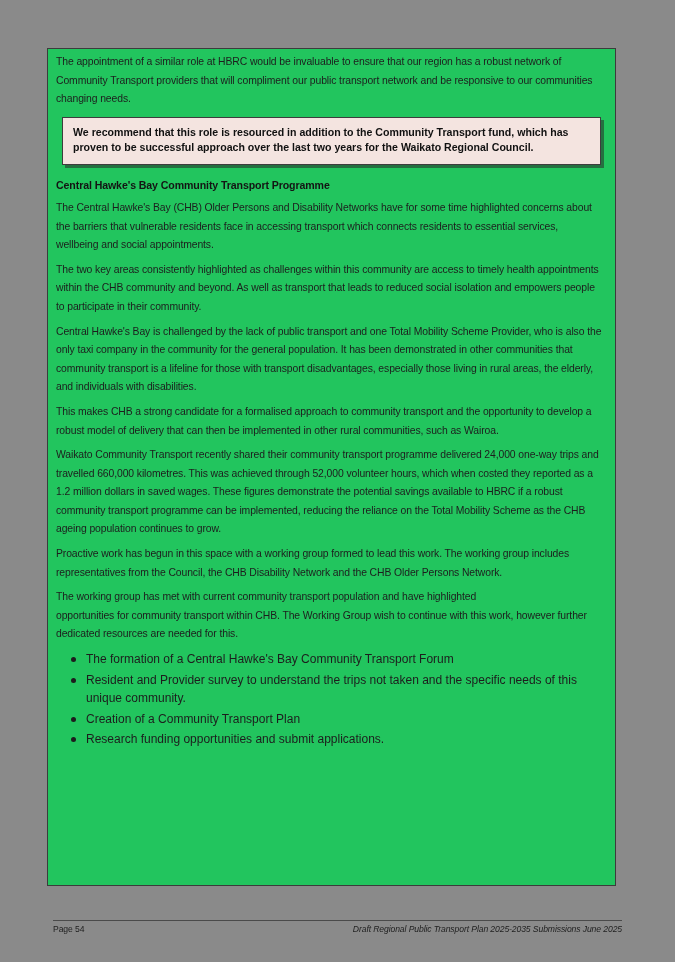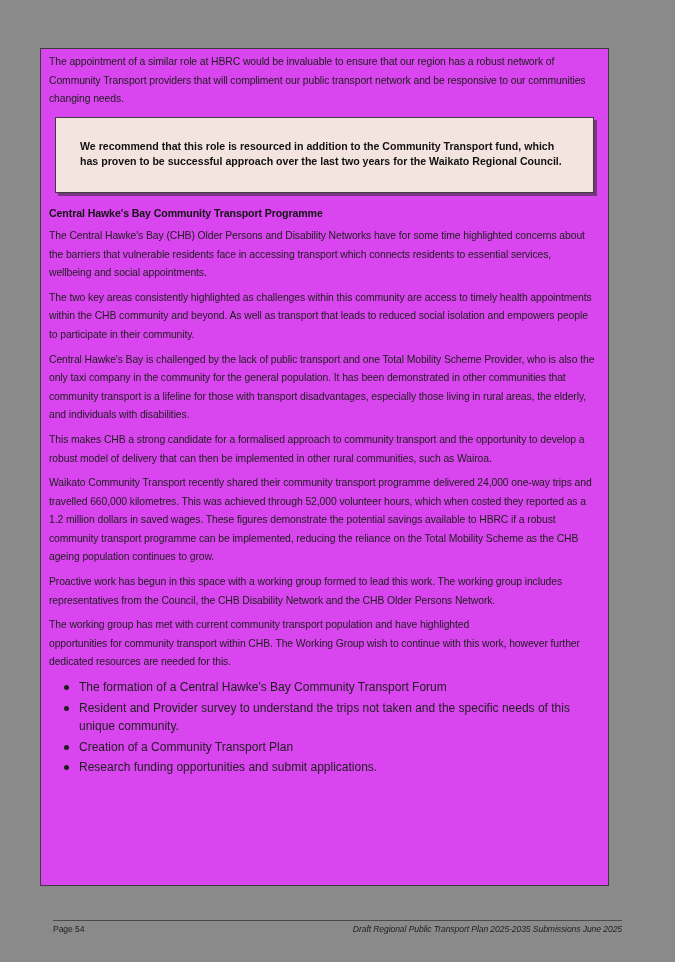--- a/index.html
+++ b/index.html
@@ -9,25 +9,25 @@
   }
   body {
     width: 675px;
     height: 962px;
     font-family: "Liberation Sans", sans-serif;
     overflow: hidden;
     position: relative;
   }
   .page {
     position: absolute;
-    left: 40px;
+    left: 47px;
     top: 48px;
     width: 569px;
     height: 838px;
-    background: #d946ef;
+    background: #22c55e;
     border: 1px solid #3c3c3c;
     box-sizing: border-box;
     padding: 4px 12px 0 8px;
   }
   .para {
     color: #1d1d1d;
     font-size: 10.4px;
     line-height: 18.6px;
     margin: 0 0 6px 0;
     letter-spacing: -0.1px;
@@ -45,21 +45,21 @@
   }
   .recommend {
     position: relative;
     background: #f4e4e0;
     border: 1px solid #3d3d3d;
     box-shadow: 3px 3px 0 rgba(40,40,40,0.55);
     padding: 7px 10px 8px 10px;
     margin: 8px 2px 12px 6px;
   }
   .recommend p {
-    margin: 14px;
+    margin: 0;
     color: #111;
     font-size: 10.6px;
     font-weight: bold;
     line-height: 15.6px;
   }
   ul.bullets {
     list-style: none;
     margin: 4px 0 6px 0;
     padding: 0 0 0 14px;
   }

